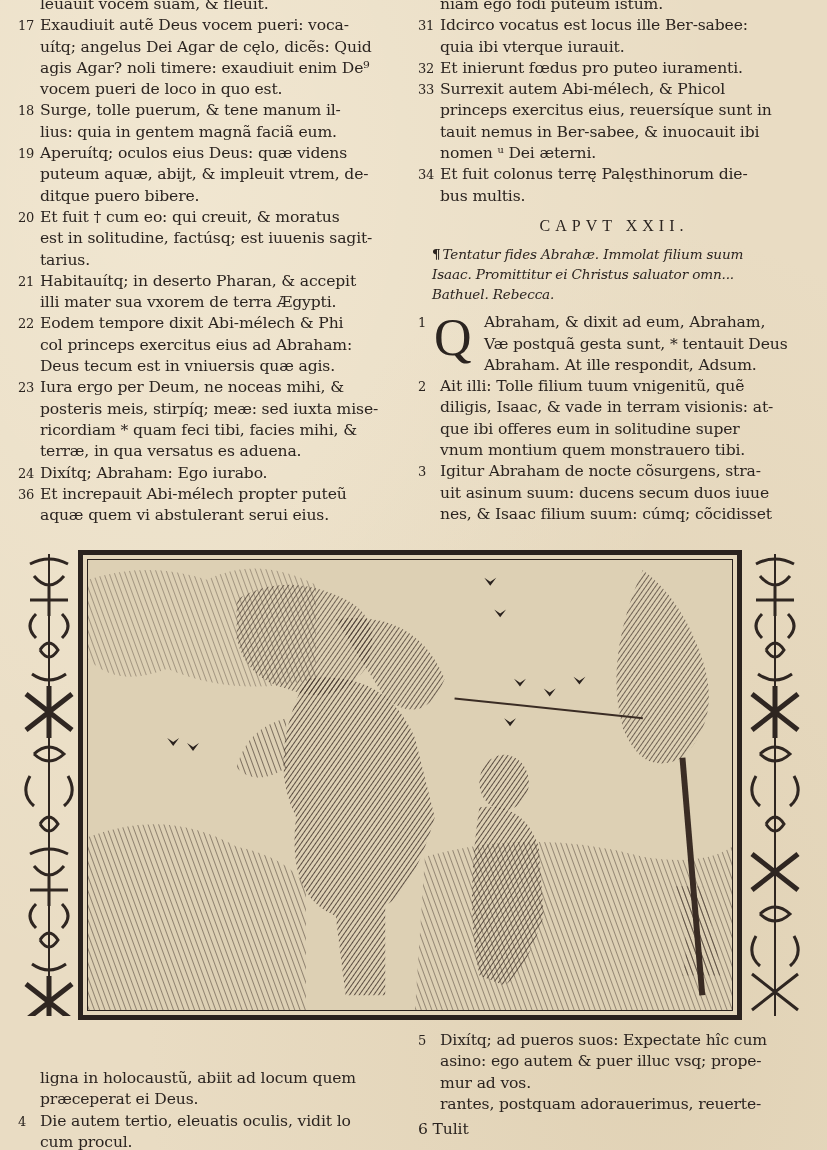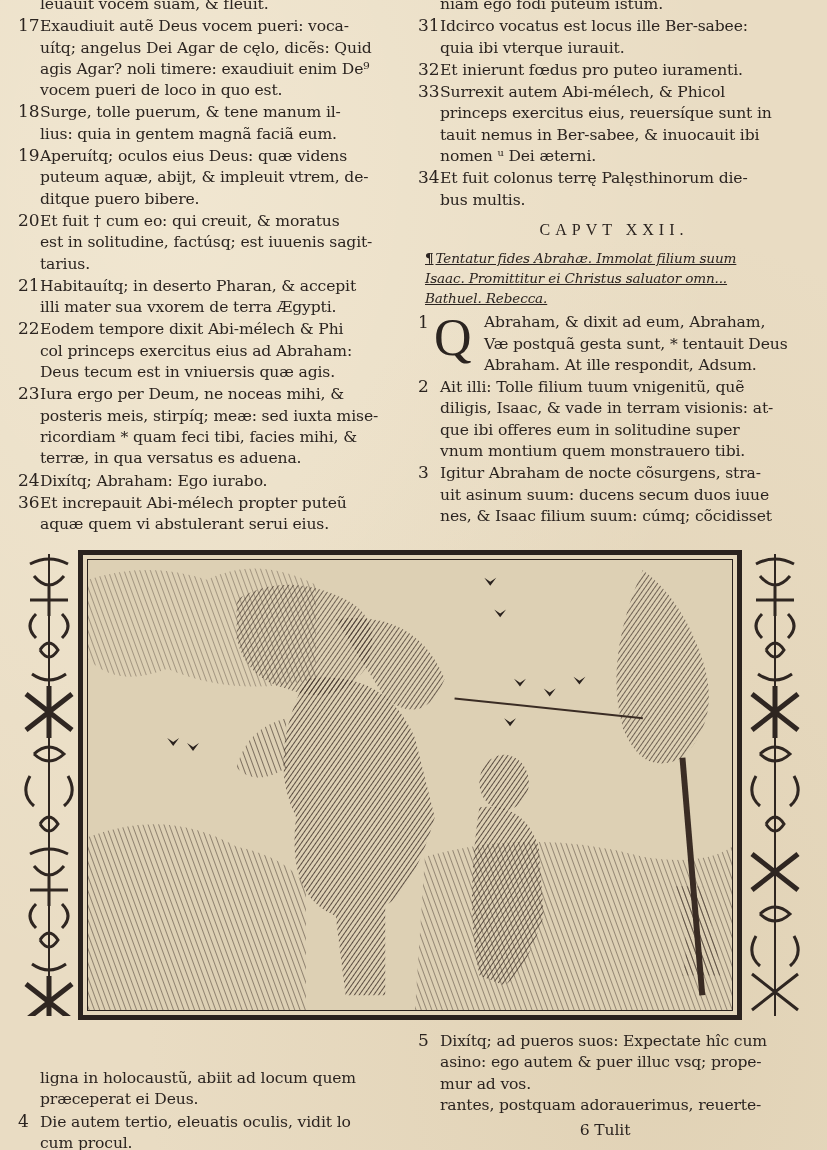--- a/index.html
+++ b/index.html
@@ -15,32 +15,32 @@
   }
   .col {
     position: absolute;
     font-size: 15.6px;
     line-height: 21.3px;
     letter-spacing: -0.15px;
   }
   .col-left { left: 18px; top: -6px; width: 390px; }
   .col-right { left: 418px; top: -6px; width: 392px; }
   .verse { margin: 0; padding-left: 22px; text-indent: -22px; position: relative; }
-  .vnum { display: inline-block; width: 22px; text-indent: 0; font-size: 17px; }
+  .vnum { display: inline-block; width: 22px; text-indent: 0; font-size: 13px; }
   .cont { padding-left: 22px; text-indent: 0; margin: 0; }
   .margin-mark {
     position: absolute; font-size: 14px; color: #3a2e26;
   }
   .caput {
     text-align: center; letter-spacing: 5px; font-size: 16px; margin: 8px;
     font-family: "Liberation Serif", serif;
   }
   .summary {
-    font-style: italic; font-size: 13.6px; line-height: 20px; margin: 1px;
-    padding-left: 22px; text-indent: -16px; text-decoration: underline;
+    font-style: italic; font-size: 13.6px; line-height: 20px; margin: 8px;
+    padding-left: 22px; text-indent: -16px;
   }
   .summary .sline { display: block; }
   .pilcrow { font-style: normal; font-weight: bold; margin-right: 2px; }
   .dropcap-wrap { position: relative; padding-left: 22px; }
   .dropcap {
     position: absolute; left: 16px; top: 0px; font-size: 52px; line-height: 52px;
     font-family: "Liberation Serif", serif;
   }
   .dropcap-text { padding-left: 44px; }
 
@@ -63,21 +63,21 @@
     position: absolute; inset: 4px; border: 1.5px solid #2a221e;
     overflow: hidden;
     background:
       repeating-linear-gradient(0deg, rgba(60,45,35,0.18) 0 1px, transparent 1px 4px),
       #ddcfb3;
   }
   .woodcut svg { width: 100%; height: 100%; display: block; }
 
   .bottom-left { left: 18px; top: 1068px; width: 390px; }
   .bottom-right { left: 418px; top: 1030px; width: 392px; }
-  .catchword { text-align: center; padding-right: 18px; margin-top: 4px; }
+  .catchword { text-align: left; padding-right: 18px; margin-top: 4px; }
 </style>
 </head>
 <body>
 
 <div class="col col-left">
   <p class="cont">leuauit vocem suam, &amp; fleuit.</p>
 
   <div class="verse"><span class="vnum">17</span><span>Exaudiuit autẽ Deus vocem pueri: voca-</span></div>
   <p class="cont">uítq; angelus Dei Agar de cęlo, dicẽs: Quid</p>
   <p class="cont">agis Agar? noli timere: exaudiuit enim De⁹</p>

